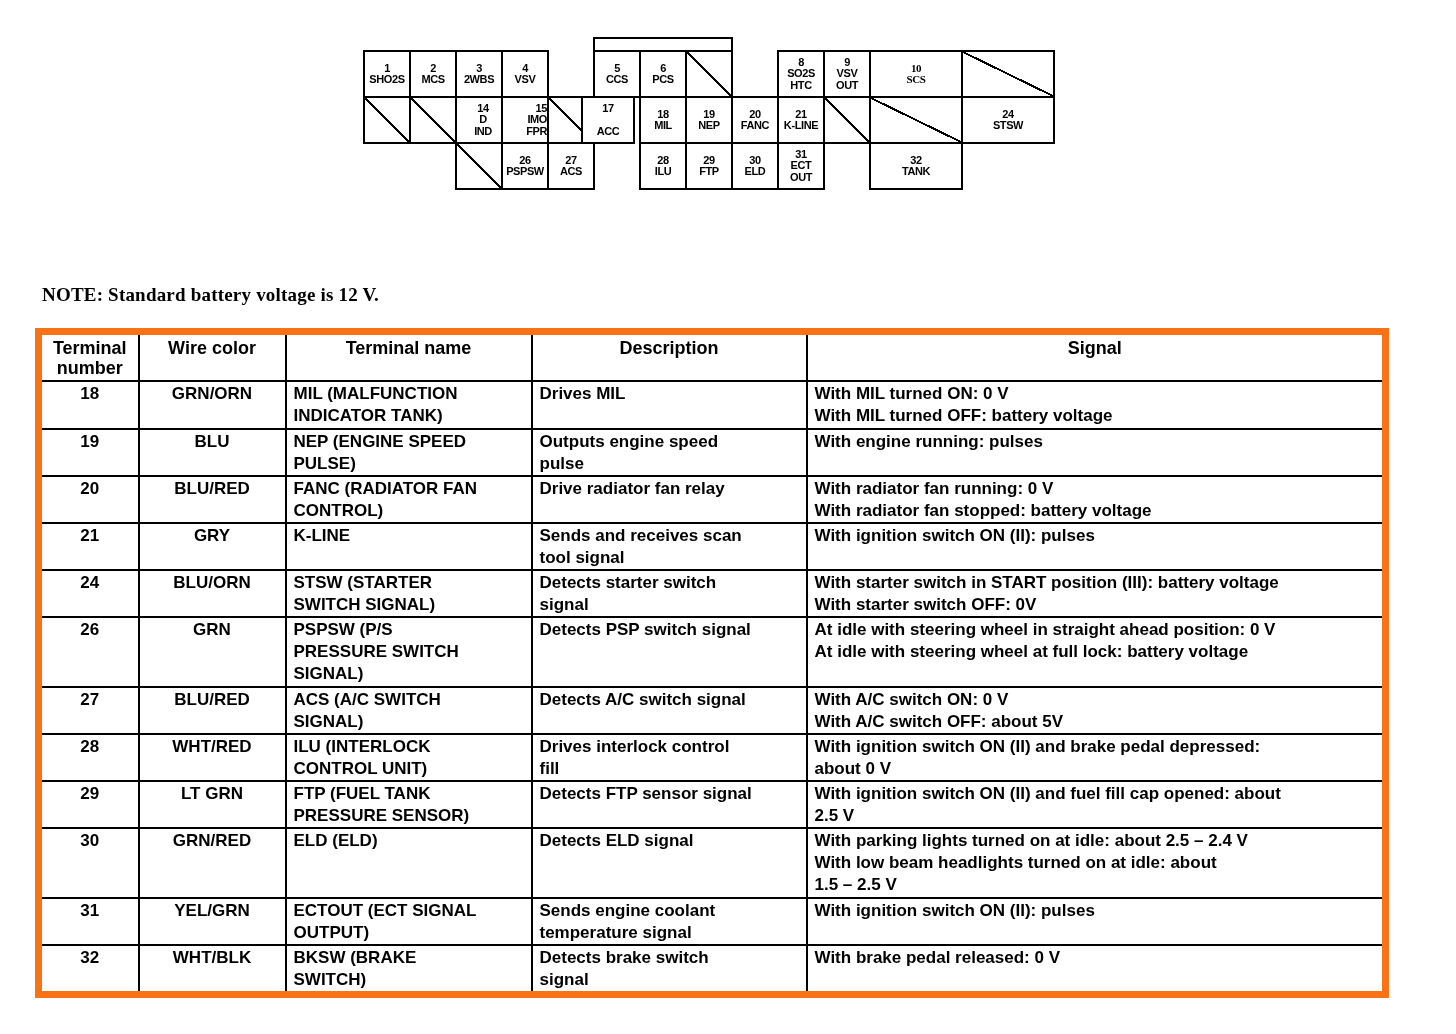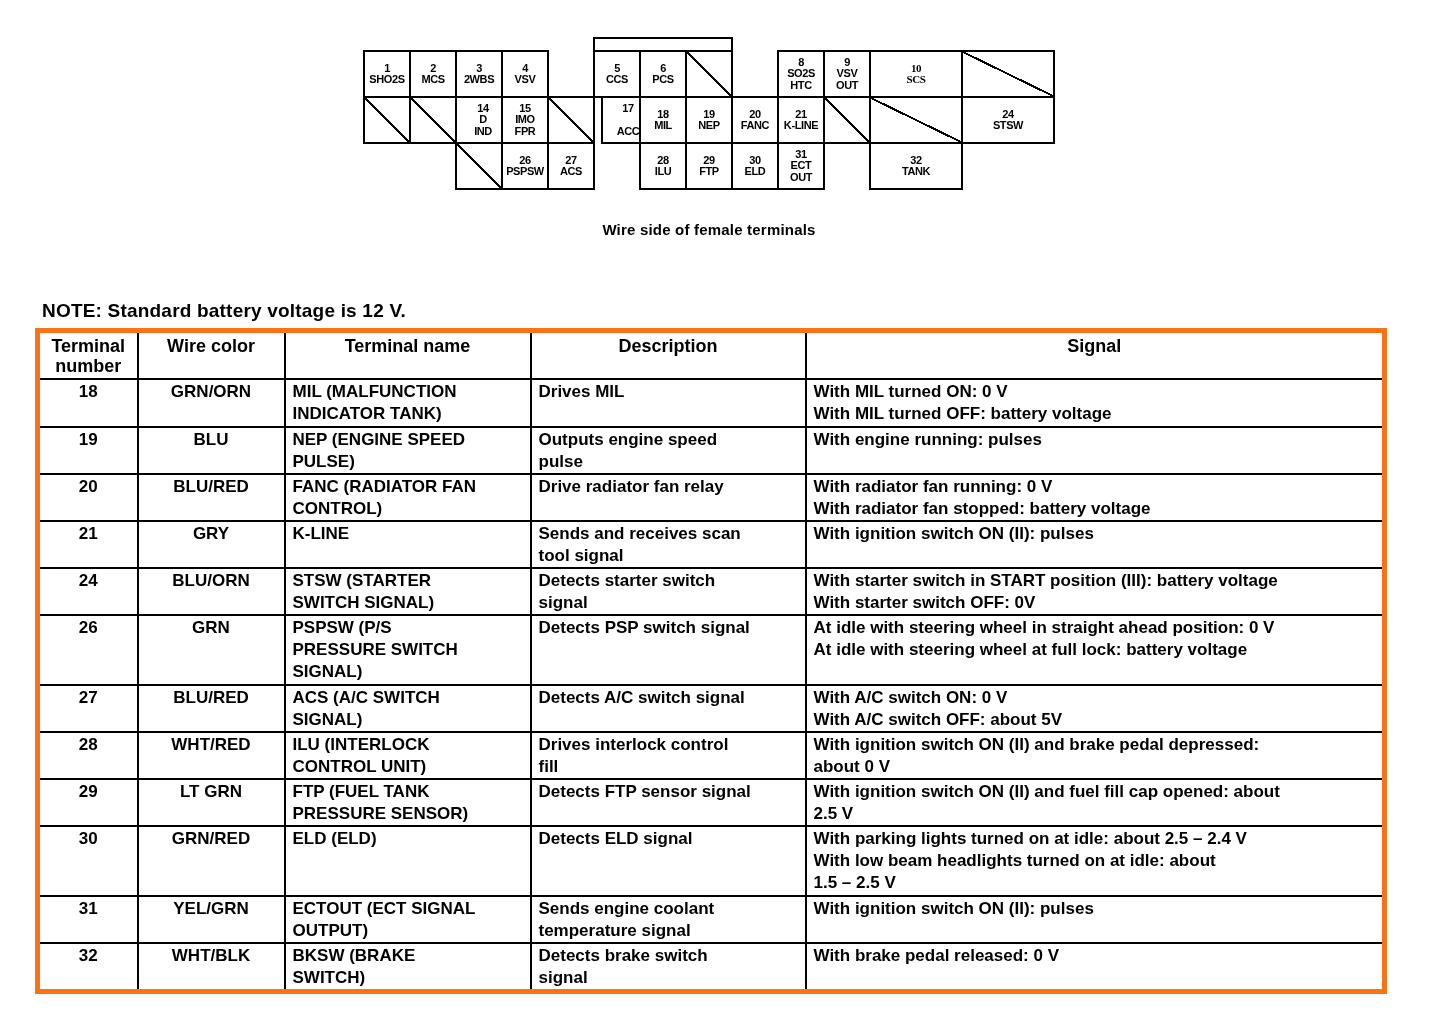--- a/index.html
+++ b/index.html
@@ -25,27 +25,27 @@
   .ccell.diag{
     background-image:linear-gradient(to top right,
       transparent calc(50% - 1px), #000 calc(50% - 1px) calc(50% + 1px), transparent calc(50% + 1px));
   }
   .caption{
     position:absolute;left:363px;top:221px;width:692px;text-align:center;
     font-size:15px;font-weight:bold;letter-spacing:0.2px;
   }
 
   
-  .note{position:absolute;left:42px;top:300px;font-size:19px;font-weight:bold;letter-spacing:0.2px;}
+  .note{position:absolute;left:42px;top:284px;font-size:19px;font-weight:bold;letter-spacing:0.2px;font-family:Liberation Serif, serif;}
 
   
   table.tbl{
     position:absolute;left:35px;top:328px;width:1347px;
     border-collapse:collapse;table-layout:fixed;
-    border:5px solid #f97316;
+    border:7px solid #f97316;
   }
   .tbl th,.tbl td{
     border:2px solid #000;vertical-align:top;
     font-weight:bold;overflow:hidden;
   }
   .tbl th{font-size:18px;line-height:20px;text-align:center;padding:3px 2px 2px 2px;}
   .tbl td{font-size:17px;line-height:22px;padding:1px 5px 0 7px;}
   .tbl td.c{text-align:center;padding-left:2px;padding-right:2px;}
   .tbl thead tr{height:44px;}
   .line{white-space:nowrap;}
@@ -98,27 +98,27 @@
         <div>SCS</div>
       </div>
       <div class="ccell diag" style="left: 598px; top: 13px; width: 94px; height: 48px;"></div>
       <div class="ccell diag" style="left: 0px; top: 59px; width: 48px; height: 48px;"></div>
       <div class="ccell diag" style="left: 46px; top: 59px; width: 48px; height: 48px;"></div>
       <div class="ccell" style="left: 92px; top: 59px; width: 56px; height: 48px;">
         <div>14</div>
         <div>D</div>
         <div>IND</div>
       </div>
-      <div class="ccell" style="left: 138px; top: 59px; width: 48px; height: 48px;">
+      <div class="ccell" style="left: 138px; top: 59px; width: 48px; height: 48px; align-items: flex-end;">
         <div>15</div>
         <div>IMO</div>
         <div>FPR</div>
       </div>
       <div class="ccell diag" style="left: 184px; top: 59px; width: 48px; height: 48px;"></div>
-      <div class="ccell" style="left: 238px; top: 59px; width: 54px; height: 48px; gap: 12px;">
+      <div class="ccell" style="left: 218px; top: 59px; width: 54px; height: 48px; gap: 12px;">
         <div>17</div>
         <div>ACC</div>
       </div>
       <div class="ccell" style="left: 276px; top: 59px; width: 48px; height: 48px;">
         <div>18</div>
         <div>MIL</div>
       </div>
       <div class="ccell" style="left: 322px; top: 59px; width: 48px; height: 48px;">
         <div>19</div>
         <div>NEP</div>
@@ -162,21 +162,20 @@
         <div>31</div>
         <div>ECT</div>
         <div>OUT</div>
       </div>
       <div class="ccell" style="left: 506px; top: 105px; width: 94px; height: 48px;">
         <div>32</div>
         <div>TANK</div>
       </div>
     </div>
 
-  <div class="caption">Wire side of female terminals</div>
 
   <div class="note">NOTE: Standard battery voltage is 12 V.</div>
 
   <table class="tbl">
     <colgroup>
       <col style="width:100px">
         <col style="width:147px">
         <col style="width:246px">
       <col style="width:275px">
         <col style="width:579px">

